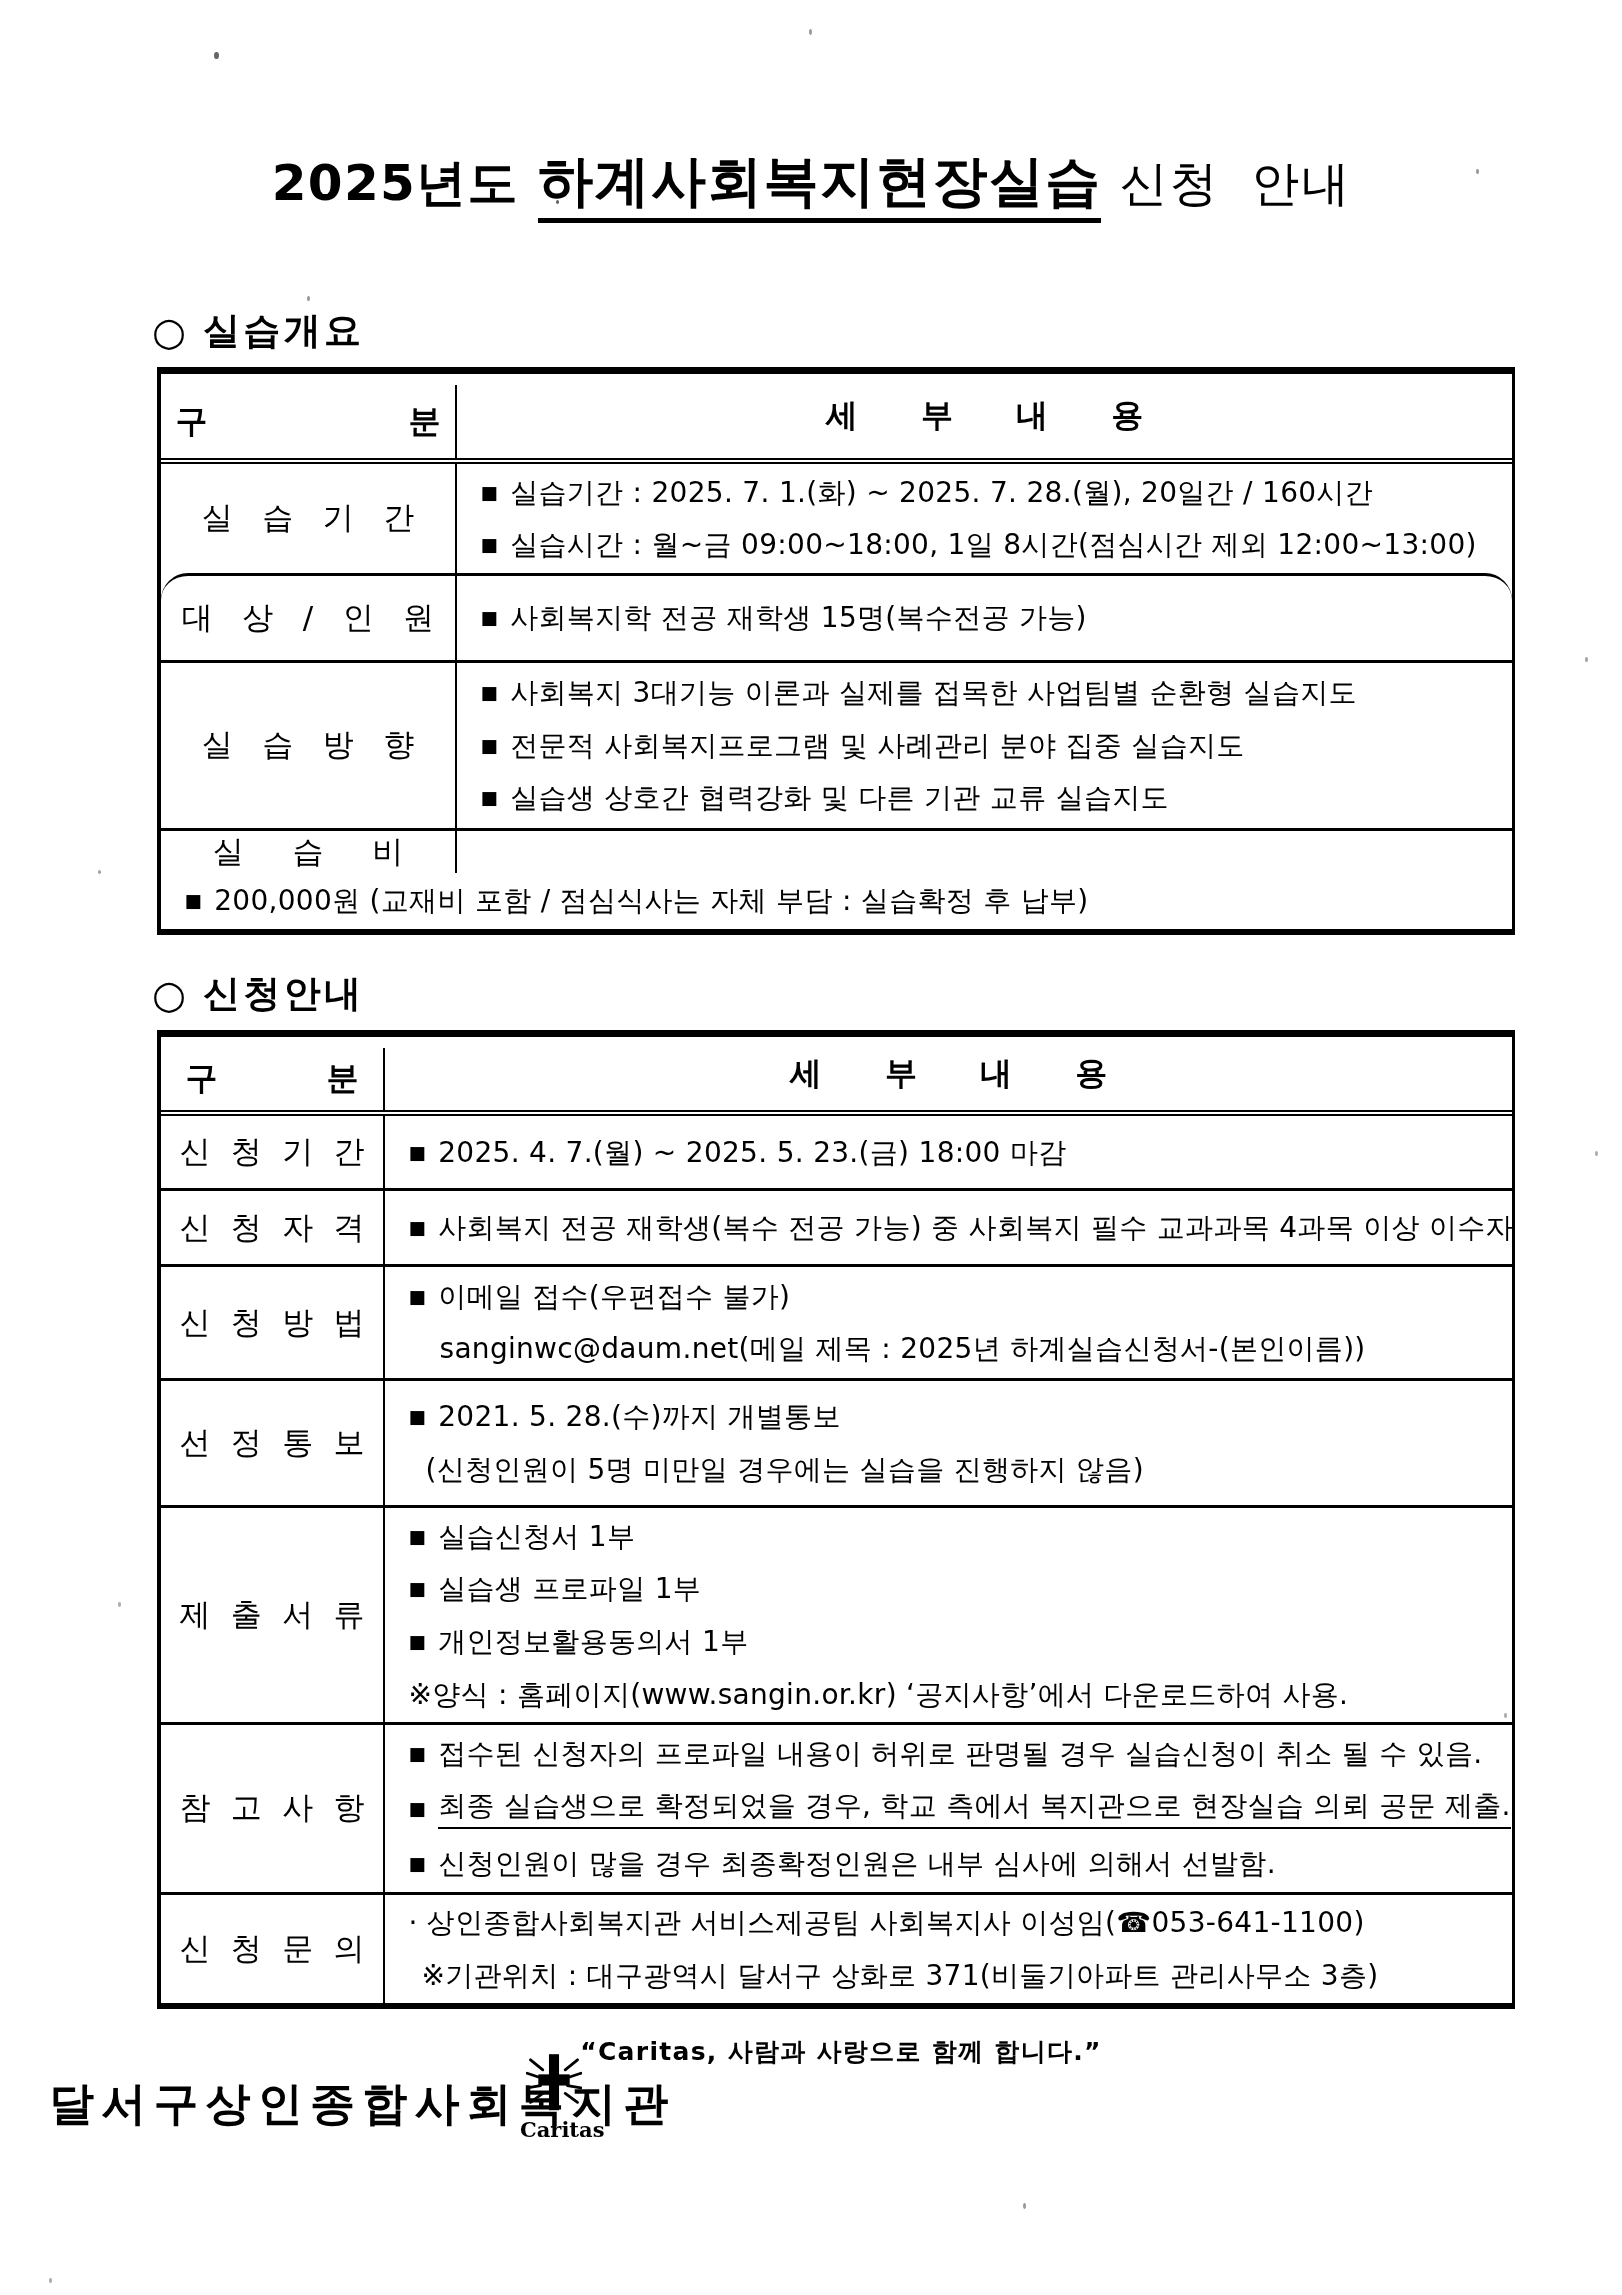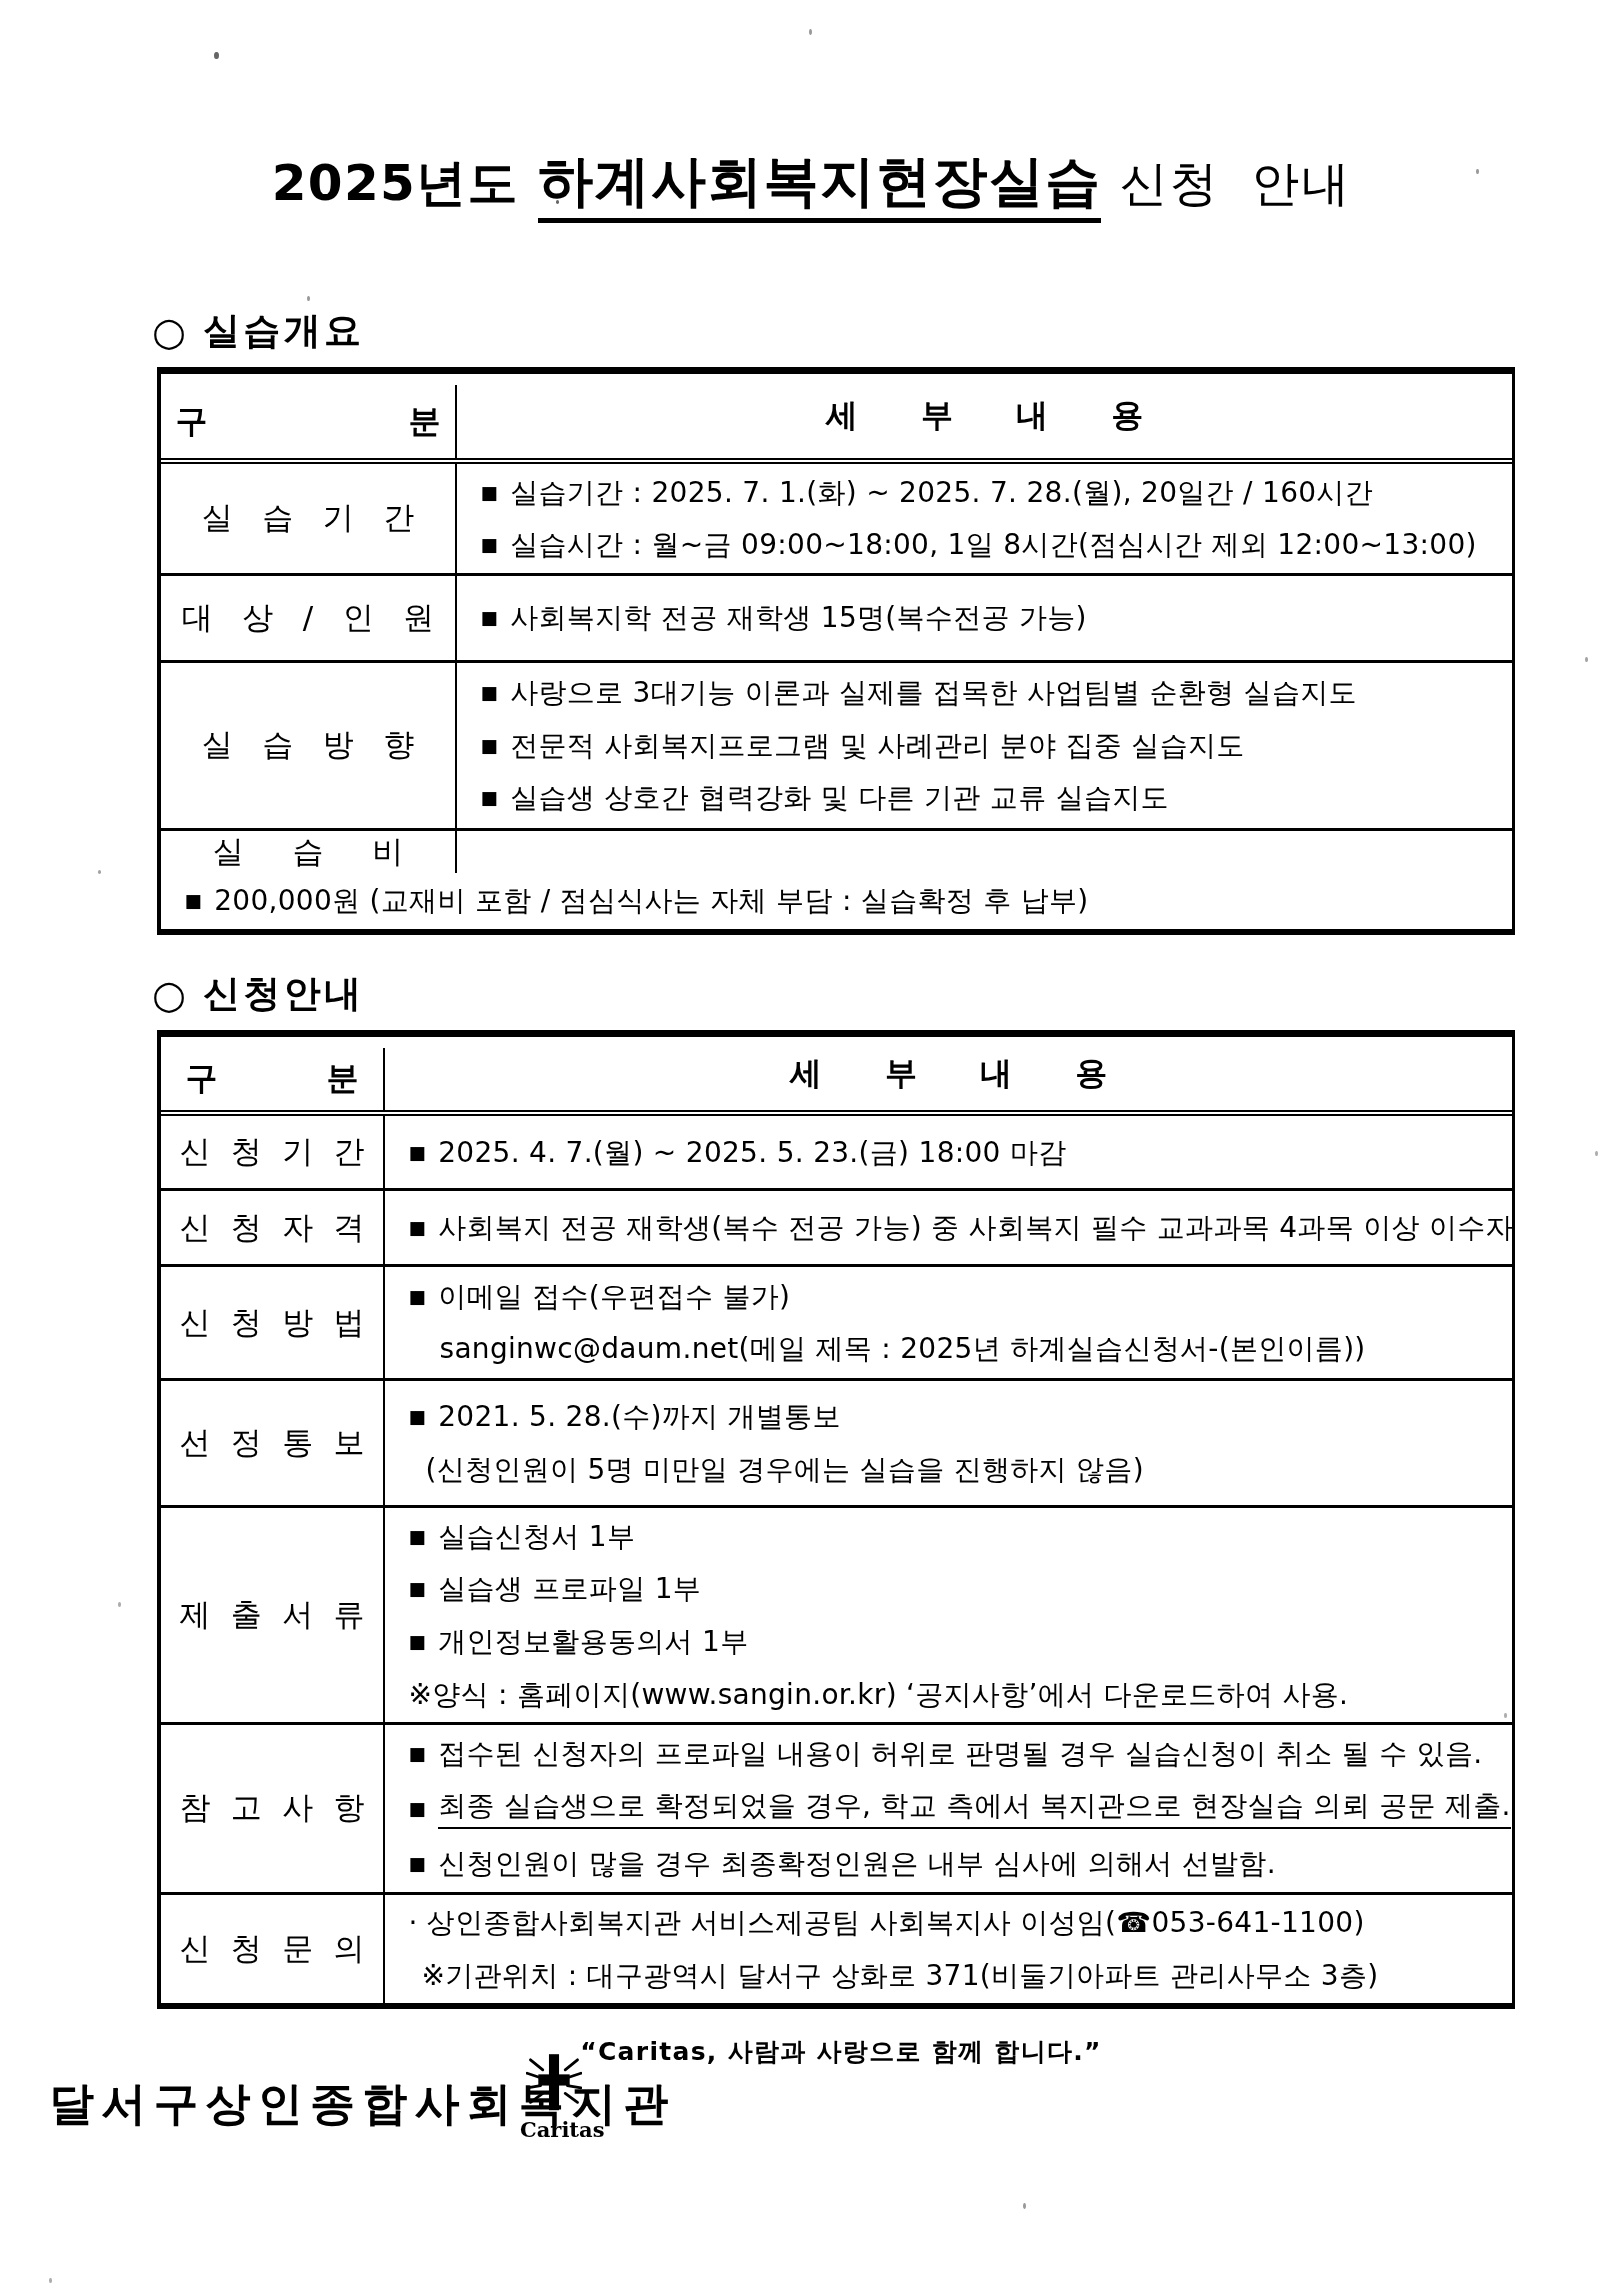--- a/index.html
+++ b/index.html
@@ -51,21 +51,21 @@
   .blt.dot{font-size:28px;margin-right:9.2px;}
   .txt{letter-spacing:0.3px;}
   .u{border-bottom:2.6px solid #000;padding-bottom:3.3px;}
   .ind48{padding-left:31px;}
   .ind26{padding-left:17px;}
   .ind20{padding-left:13px;}
   
   .t1{top:367px;}
   .t1 .r0{min-height:84px;}
   .t1 .r1{min-height:105px;}
-  .t1 .r2{min-height:84px;}
+  .t1 .r2{min-height:84px;border-radius:27px;}
   .t1 .r3{min-height:165px;}
   .t1 .r4{min-height:75px;flex-direction:column;}
   .t2{top:1030px;}
   .t2 .r0{min-height:73px;}
   .t2 .r1{min-height:72px;}
   .t2 .r2{min-height:73px;}
   .t2 .r3{min-height:111px;}
   .t2 .r4{min-height:124px;}
   .t2 .r5{min-height:199px;}
   .t2 .r6{min-height:163px;}
@@ -119,21 +119,21 @@
           <span class="blt">■</span>
           <span class="txt">사회복지학 전공 재학생 15명(복수전공 가능)</span>
         </div>
       </div>
     </div>
     <div class="tr sep r3">
       <div class="tl">실 습 방 향</div>
       <div class="tc">
         <div class="line">
           <span class="blt">■</span>
-          <span class="txt">사랑으로 3대기능 이론과 실제를 접목한 사업팀별 순환형 실습지도</span>
+          <span class="txt">사회복지 3대기능 이론과 실제를 접목한 사업팀별 순환형 실습지도</span>
         </div>
         <div class="line">
           <span class="blt">■</span>
           <span class="txt">전문적 사회복지프로그램 및 사례관리 분야 집중 실습지도</span>
         </div>
         <div class="line">
           <span class="blt">■</span>
           <span class="txt">실습생 상호간 협력강화 및 다른 기관 교류 실습지도</span>
         </div>
       </div>

